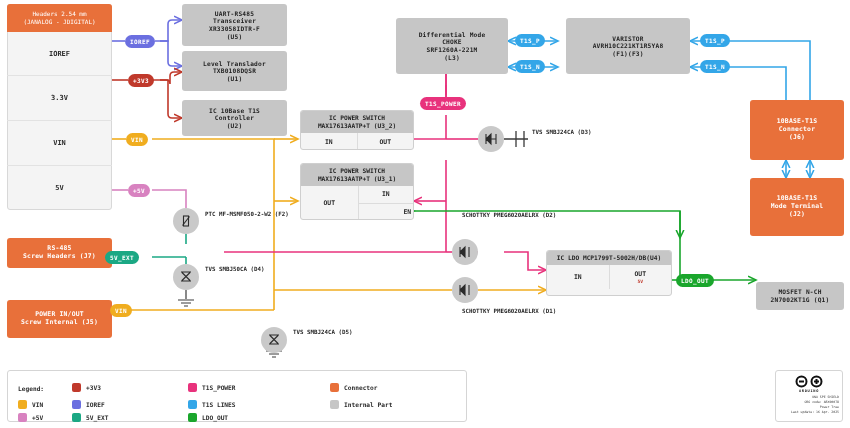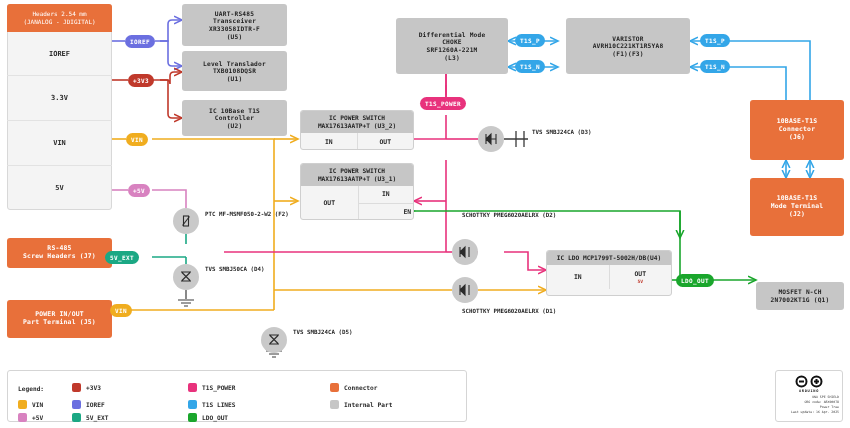--- a/index.html
+++ b/index.html
@@ -219,21 +219,21 @@
   <span class="ln">(J2)</span>
 </div>
 
 <div class="node orange" style="left:7px;top:238px;width:105px;height:30px;">
   <span class="ln">RS-485</span>
   <span class="ln">Screw Headers (J7)</span>
 </div>
 
 <div class="node orange" style="left:7px;top:300px;width:105px;height:38px;">
   <span class="ln">POWER IN/OUT</span>
-  <span class="ln">Part Terminal (J5)</span>
+  <span class="ln">Screw Internal (J5)</span>
 </div>
 
 <div class="tbl" style="left:300px;top:110px;width:114px;height:40px;">
   <div class="head">
     <span class="ln">IC POWER SWITCH</span>
     <span class="ln">MAX17613AATP+T  (U3_2)</span>
   </div>
   <div class="cells" style="height:18px;">
     <div class="cell">IN</div>
     <div class="cell">OUT</div>

